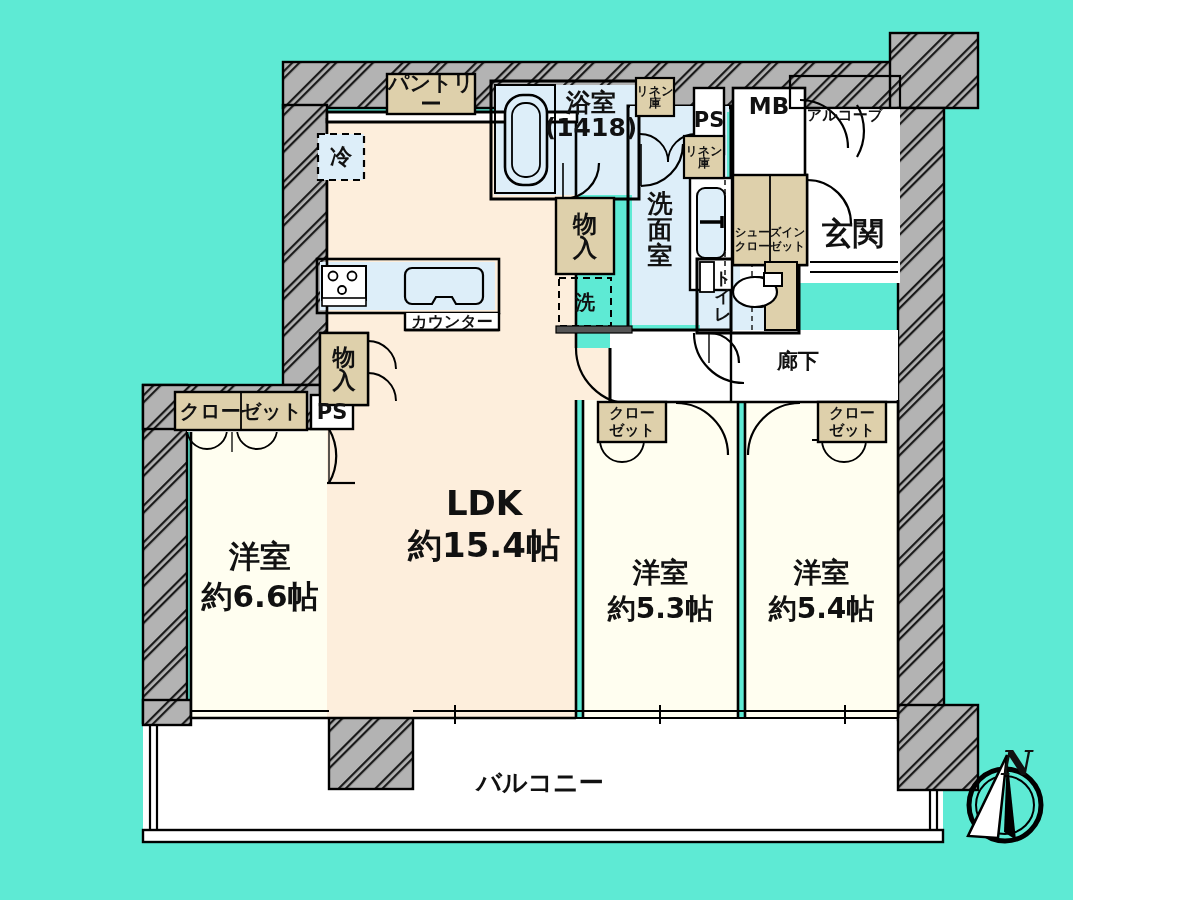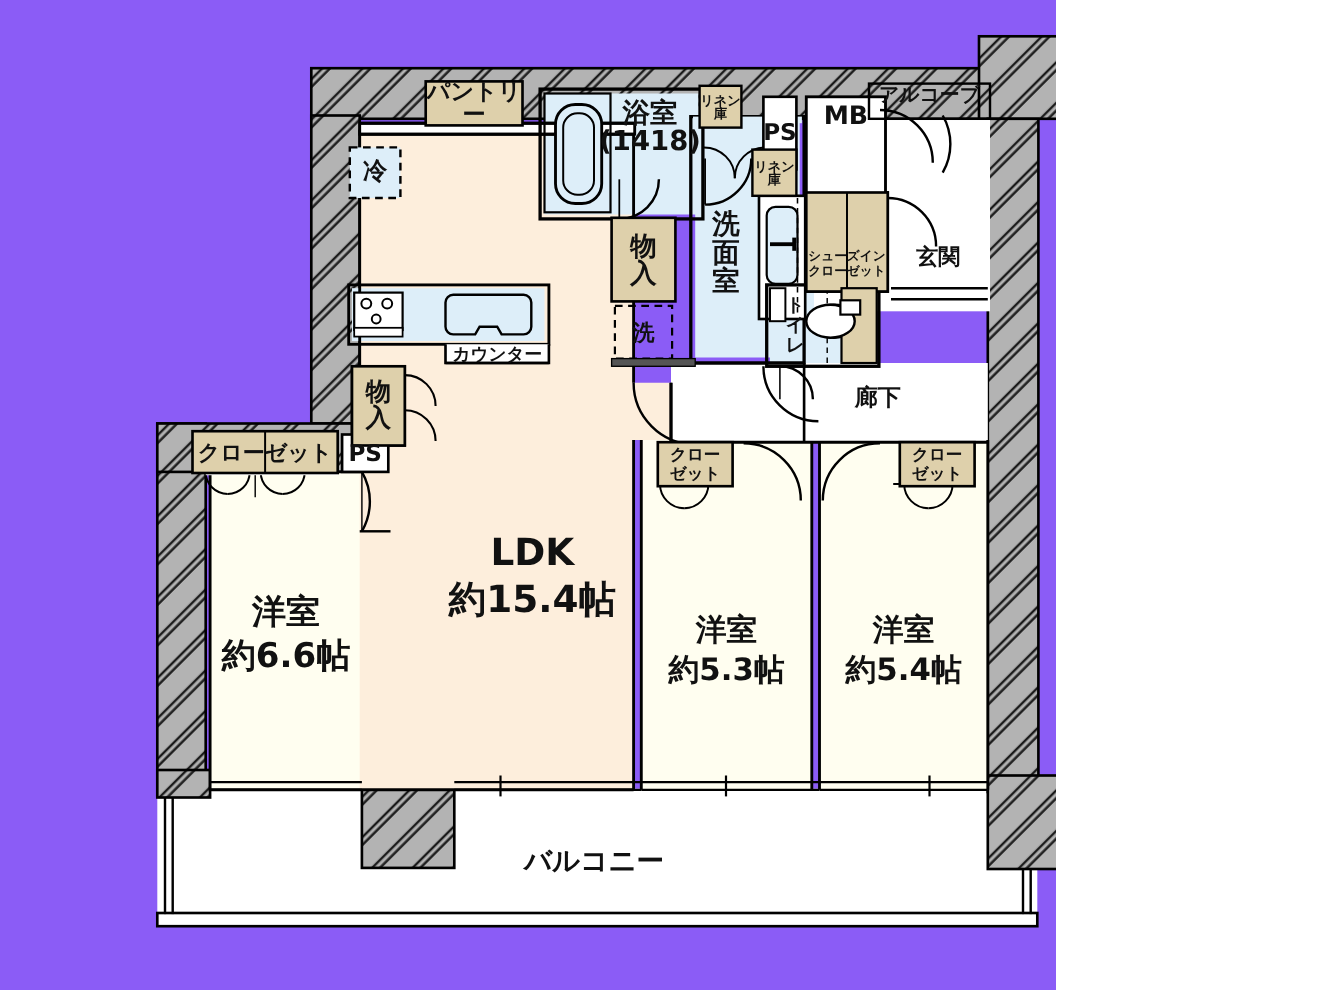--- a/index.html
+++ b/index.html
@@ -1,17 +1,17 @@
 <!DOCTYPE html>
 <html><head>
 <meta charset="utf-8">
 <style>
   html,body{margin:0;padding:0;background:#ffffff;}
   body{width:1200px;height:900px;font-family:"DejaVu Sans","Liberation Sans",sans-serif;}
-  #stage{position:relative;width:960px;height:900px;overflow:hidden;background:#8b5cf6;}
+  #stage{position:relative;width:1073px;height:900px;overflow:hidden;background:#5eead4;}
   svg{position:absolute;left:0;top:0;}
   .tbox{position:absolute;display:flex;align-items:center;justify-content:center;text-align:center;
         font-weight:700;color:#111;line-height:1.0;}
 </style>
 </head>
 <body>
 
 <div id="stage">
 
 <svg width="1200" height="900">
@@ -253,35 +253,35 @@
 <div class="tbox" style="left:636px;top:78px;width:38px;height:38px;font-size:12px;white-space:pre-line;">リネン
 庫</div>
 
 <div class="tbox" style="left:684px;top:136px;width:40px;height:42px;font-size:12px;white-space:pre-line;">リネン
 庫</div>
 
 <div class="tbox" style="left:694px;top:88px;width:30px;height:66px;font-size:21px;flex-direction:column;line-height:0.95;">PS</div>
 
 <div class="tbox" style="left:733px;top:76px;width:72px;height:60px;font-size:23px;">MB</div>
 
-<div class="tbox" style="left:788px;top:70px;width:114px;height:34px;font-size:18px;">アルコーブ</div>
+<div class="tbox" style="left:788px;top:98px;width:114px;height:34px;font-size:15px;">アルコーブ</div>
 
 <div class="tbox" style="left:556px;top:198px;width:58px;height:76px;font-size:24px;flex-direction:column;white-space:pre-line;">物
 入</div>
 
 <div class="tbox" style="left:632px;top:175px;width:56px;height:110px;font-size:25px;flex-direction:column;line-height:1.05;">
       <span>洗</span>
       <span>面</span>
       <span>室</span>
     </div>
 
 <div class="tbox" style="left:731px;top:200px;width:78px;height:40px;font-size:11.5px;white-space:pre-line;line-height:1.25;margin-top:19px;">シューズイン
 クローゼット</div>
 
-<div class="tbox" style="left:812px;top:212px;width:82px;height:42px;font-size:20px;">玄関</div>
+<div class="tbox" style="left:812px;top:212px;width:82px;height:42px;font-size:31px;">玄関</div>
 
 <div class="tbox" style="left:705px;top:265px;width:36px;height:64px;font-size:17px;flex-direction:column;line-height:1.05;">
       <span>ト</span>
       <span>イ</span>
       <span>レ</span>
     </div>
 
 <div class="tbox" style="left:559px;top:278px;width:52px;height:48px;font-size:20px;">洗</div>
 
 <div class="tbox" style="left:405px;top:313px;width:94px;height:18px;font-size:16px;">カウンター</div>

